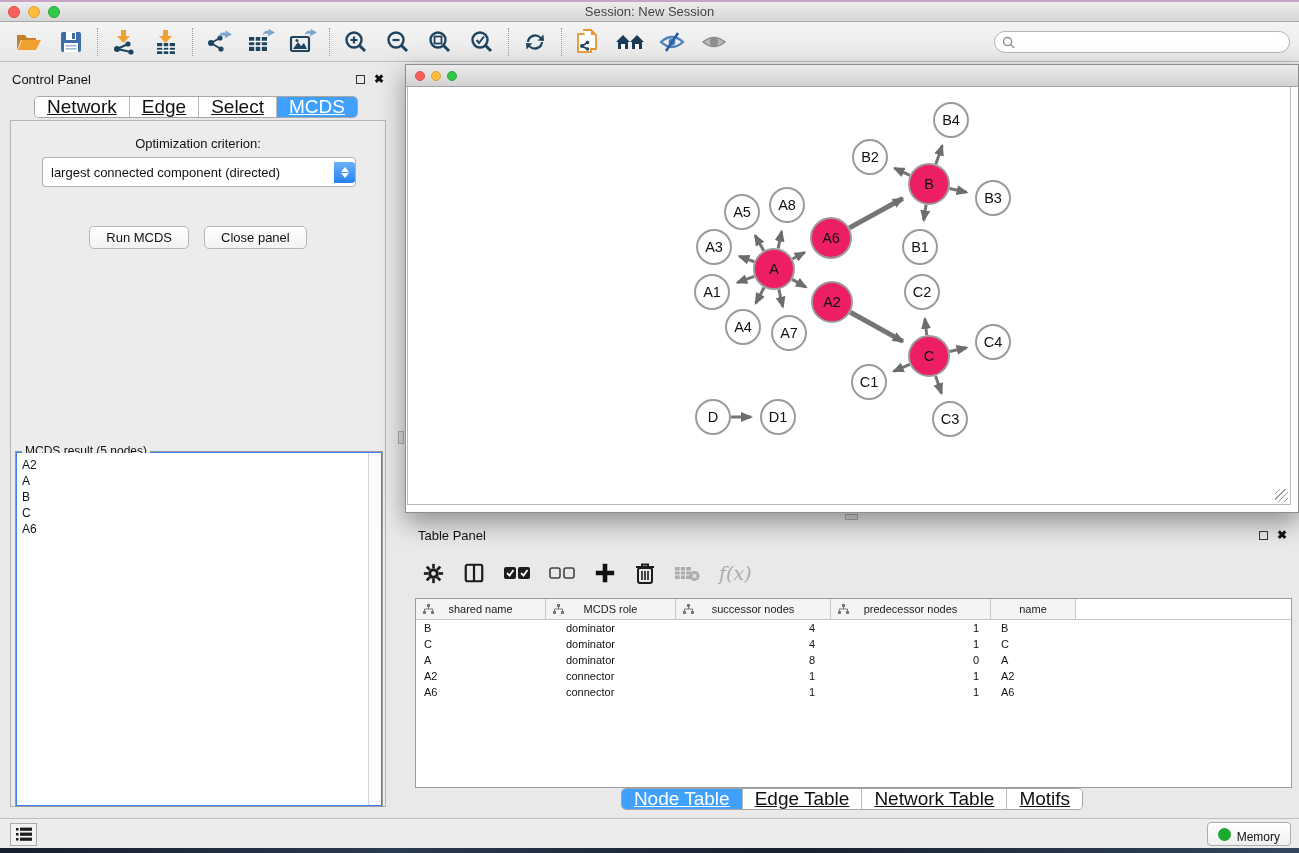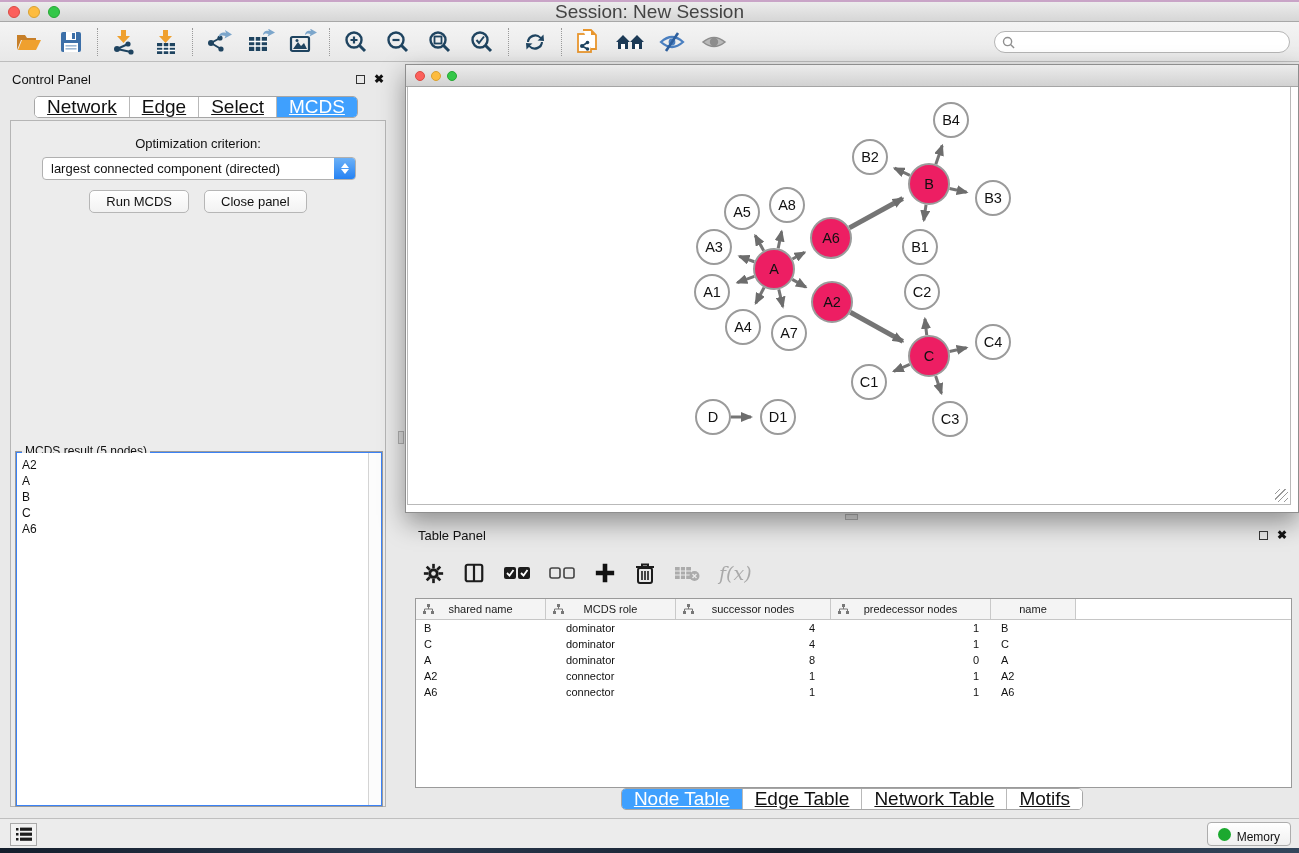--- a/index.html
+++ b/index.html
@@ -14,21 +14,21 @@
 
   
   .mac-titlebar { position:absolute; top:2px; left:0; right:0; height:20px;
      background:linear-gradient(#ececec,#d6d6d6); border-bottom:1px solid #a8a8a8;
      display:flex; align-items:center; }
   .lights { display:flex; gap:8px; margin-left:8px; }
   .light { width:12px; height:12px; border-radius:50%; }
   .light.red { background:#fc605c; border:1px solid #d94c44; }
   .light.yellow { background:#fdbc40; border:1px solid #d9a132; }
   .light.green { background:#34c749; border:1px solid #26a734; }
-  .mac-title { position:absolute; left:0; right:0; text-align:center; font-size:19px; color:#444; }
+  .mac-title { position:absolute; left:0; right:0; text-align:center; font-size:13px; color:#444; }
 
   
   .toolbar { position:absolute; top:22px; left:0; right:0; height:40px;
      background:linear-gradient(#f4f4f4,#e8e8e8); border-bottom:1px solid #bdbdbd;
      display:flex; align-items:center; padding-left:8px; }
   .tbtn { width:42px; height:34px; display:flex; align-items:center; justify-content:center; cursor:default; }
   .tsep { width:1px; height:28px; border-left:1px dotted #9a9a9a; margin:0 5px; }
   .search-wrap { position:absolute; right:9px; top:9px; width:296px; height:22px; background:#fff;
      border:1px solid #b5b5b5; border-radius:11px; display:flex; align-items:center; padding-left:7px; }
   .search-wrap input { border:none; outline:none; flex:1; font-size:12px; background:transparent; height:18px; }
@@ -43,30 +43,30 @@
   .control-panel { position:absolute; top:62px; left:0; width:392px; height:756px; }
   .cp-header { position:absolute; top:8px; left:12px; right:8px; height:18px; }
   .tab-group { display:inline-flex; border:1px solid #a6a6a6; border-radius:5px; background:#fff; overflow:hidden; height:22px; }
   .tab { font-size:19px; color:#111; padding:2px 12px; display:flex; align-items:center; border-right:1px solid #b9b9b9; background:#fff;text-decoration:underline; }
   .tab:last-child { border-right:none; }
   .tab.active { background:#3fa0fe; color:#fff; }
   .cp-tabs { position:absolute; top:34px; left:0; width:100%; display:flex; justify-content:center; }
   .cp-content { position:absolute; top:58px; left:10px; width:376px; height:687px;
      background:#ececec; border:1px solid #b5b5b5; }
   .opt-label { margin-top:15px; text-align:center; font-size:13px; color:#111; }
-  .select-box { position:absolute; top:36px; left:31px; width:314px; height:23px; background:#fff;
+  .select-box { position:absolute; top:36px; left:31px; width:314px; height:30px; background:#fff;
      border:1px solid #b0b0b0; border-radius:4px; display:flex; align-items:center; }
   .select-box .sel-text { flex:1; font-size:13px; padding-left:8px; color:#111; white-space:nowrap; overflow:hidden; }
   .sel-stepper { width:21px; height:21px; border-radius:0 3px 3px 0; background:linear-gradient(#6cb1f7,#2582f3);
      display:flex; flex-direction:column; align-items:center; justify-content:center; gap:1px; }
   .sel-stepper .up { width:0; height:0; border-left:4px solid transparent; border-right:4px solid transparent; border-bottom:5px solid #fff; }
   .sel-stepper .dn { width:0; height:0; border-left:4px solid transparent; border-right:4px solid transparent; border-top:5px solid #fff; }
   .cp-buttons { position:absolute; top:69px; left:0; width:100%; display:flex; justify-content:center; gap:15px; }
   .btn { background:linear-gradient(#ffffff,#f2f2f2); border:1px solid #b6b6b6; border-radius:5px;
-     font-size:13px; color:#111; padding:3px 16px; height:23px; }
+     font-size:13px; color:#111; padding:3px 16px; height:23px;margin-top:36px; }
   .result-fieldset { position:absolute; top:330px; left:4px; width:368px; height:356px;
      border:1px solid #9b9b9b; background:#3b82f6;padding-left:18px; }
   .result-legend { position:absolute; top:-8px; left:6px; background:#ececec; font-size:12px; color:#111; padding:0 3px; }
   .result-list { position:absolute; inset:1px 14px 1px 1px; background:#fff; padding:4px 0 0 5px; overflow:hidden; }
   .result-item { font-size:12px; color:#111; line-height:16px; }
   .result-scroll { position:absolute; top:1px; bottom:1px; right:1px; width:13px; background:#fcfcfc; border-left:1px solid #d4d4d4; }
 
   
   .net-window { position:absolute; left:405px; top:64px; width:894px; height:449px; background:#fff;
      border:1px solid #8e8e8e; box-shadow:0 10px 24px rgba(0,0,0,0.38); }

